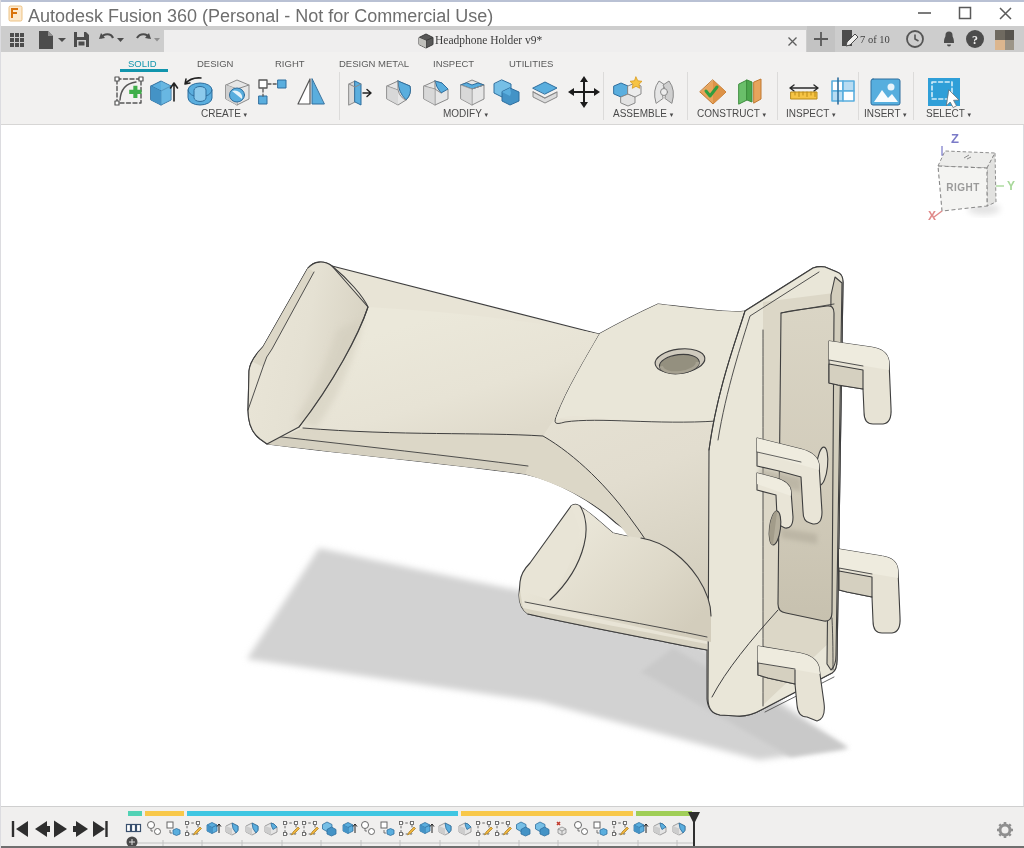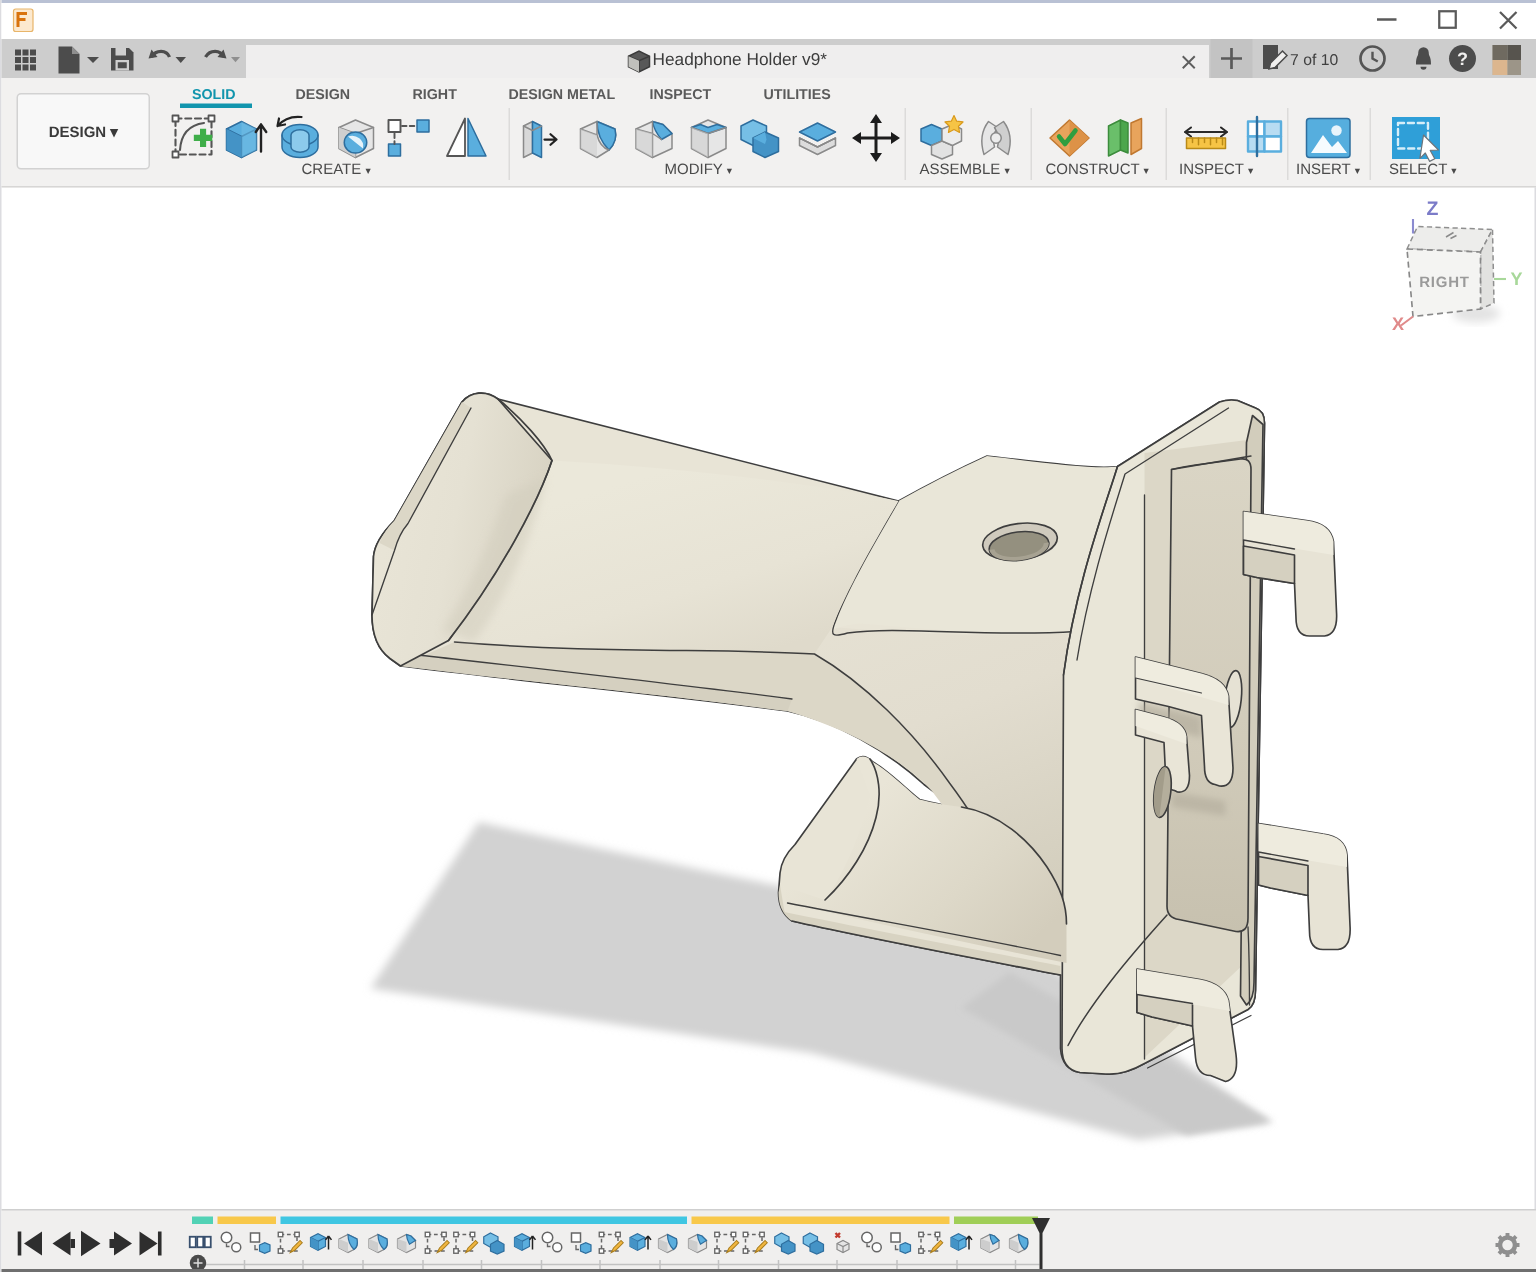--- a/index.html
+++ b/index.html
@@ -5,28 +5,28 @@
   * { margin:0; padding:0; box-sizing:border-box; }
   html,body { width:1024px; height:848px; overflow:hidden; background:#fff;
     font-family:"Liberation Sans", sans-serif; }
   #win { position:relative; width:1024px; height:848px; background:#fff;
     border-left:1px solid #dcdce0; border-right:1px solid #dcdce0; }
   
   #titlebar { position:absolute; left:0; top:0; width:1024px; height:26px;
     background:#ffffff; border-top:2px solid #b9c1d4; }
   #titlebar .ttext { position:absolute; left:27px; top:4px; font-size:18px; color:#6e6e6e; }
   
-  #qat { position:absolute; left:0; top:26px; width:1024px; height:26px; background:#cdcdcd; }
+  #qat { position:absolute; left:0; top:26px; width:1024px; height:26px; background:#cdcdcd;font-family:Liberation Serif, serif; }
   #tab { position:absolute; left:163px; top:4px; width:642px; height:22px; background:#efeeee; }
   #tab .tname { position:absolute; left:271px; top:4px; font-size:11.5px; color:#3c3c3c; }
   #plusbtn { position:absolute; left:806px; top:0px; width:28px; height:26px; background:#c3c3c3; }
   
   #ribbon { position:absolute; left:0; top:52px; width:1024px; height:73px;
     background:#f2f1f0; border-bottom:1px solid #d7d6d5; }
-  .rtab { position:absolute; top:6px; font-size:9.5px; font-weight:bold; color:#5a5a5a; letter-spacing:0; }
+  .rtab { position:absolute; top:6px; font-size:9.5px; font-weight:normal; color:#5a5a5a; letter-spacing:0; }
   .rtab.active { color:#1195ad; }
   #solidline { position:absolute; left:119px; top:17px; width:48px; height:3px; background:#1195ad; }
   #designbtn { position:absolute; left:10px; top:10px; width:89px; height:51px;
     background:#f8f8f8; border:1px solid #d2d2d2; border-radius:3px;
     font-size:10px; font-weight:bold; color:#3a3a3a; text-align:center; line-height:51px; }
   .glabel { position:absolute; top:56px; font-size:10px; color:#4a4a4a; white-space:nowrap; }
   .gsep { position:absolute; top:20px; height:48px; width:1px; background:#dcdbda; }
   .car { font-size:7px; color:#4a4a4a; }
   
   #bbar { position:absolute; left:0; top:806px; width:1024px; height:42px;
@@ -205,20 +205,21 @@
   <div id="titlebar">
     <svg width="1024" height="24" style="position:absolute;left:0;top:0">
 
       <rect x="8" y="4" width="13" height="15" rx="1.5" fill="#fce9cf" stroke="#e8b56a" stroke-width="0.8"></rect>
       <path d="M11 16 V7 h6 M11 11 h5" stroke="#d9730d" stroke-width="2" fill="none"></path>
 
       <path d="M917 11 h13" stroke="#5a5a5a" stroke-width="1.6"></path>
       <rect x="958.5" y="5.5" width="11" height="11" fill="none" stroke="#5a5a5a" stroke-width="1.5"></rect>
       <path d="M999 6 l11 11 M1010 6 l-11 11" stroke="#5a5a5a" stroke-width="1.5"></path>
     </svg>
+    <div class="ttext">Autodesk Fusion 360 (Personal - Not for Commercial Use)</div>
   </div>
 
   <div id="qat">
     <div id="tab">
       <svg width="20" height="20" style="position:absolute;left:252px;top:2px">
         <g transform="translate(2,1)">
           <path d="M1 4.5 L8 1 L15 4.5 L15 11.5 L8 15 L1 11.5 Z" fill="#585858" stroke="#3c3c3c" stroke-width="1"></path>
           <path d="M1 4.5 L8 7.5 L15 4.5 M8 7.5 L8 15" fill="none" stroke="#3c3c3c" stroke-width="1"></path>
           <path d="M1 4.5 L8 7.5 L8 15 L1 11.5 Z" fill="#c0c0bc"></path>
         </g>
@@ -290,21 +291,20 @@
   </div>
 
   <div id="ribbon">
     <div class="rtab active" style="left:127px">SOLID</div>
     <div id="solidline"></div>
     <div class="rtab" style="left:196px">DESIGN</div>
     <div class="rtab" style="left:274px">RIGHT</div>
     <div class="rtab" style="left:338px">DESIGN METAL</div>
     <div class="rtab" style="left:432px">INSPECT</div>
     <div class="rtab" style="left:508px">UTILITIES</div>
-    <div id="designbtn">DESIGN&nbsp;▾</div>
     <svg width="1024" height="73" style="position:absolute;left:0;top:0">
 
       <g stroke-linejoin="round" stroke-linecap="round">
 
         <g transform="translate(115,24)">
           <rect x="1" y="3" width="24" height="24" fill="none" stroke="#555" stroke-width="1.4" stroke-dasharray="4 2.5"></rect>
           <path d="M4 24 Q5 8 20 6" fill="none" stroke="#555" stroke-width="1.4"></path>
           <rect x="-1" y="1" width="4" height="4" fill="#fff" stroke="#555" stroke-width="1.2"></rect>
           <rect x="23" y="1" width="4" height="4" fill="#fff" stroke="#555" stroke-width="1.2"></rect>
           <rect x="-1" y="25" width="4" height="4" fill="#fff" stroke="#555" stroke-width="1.2"></rect>

